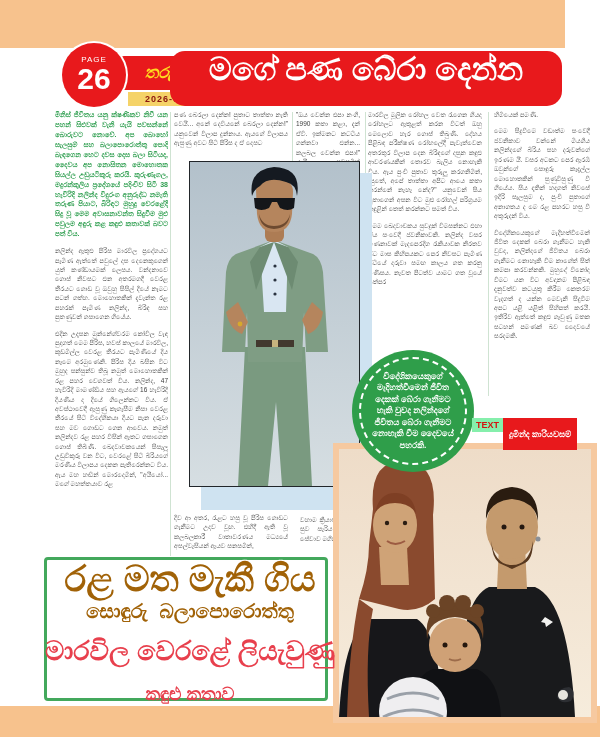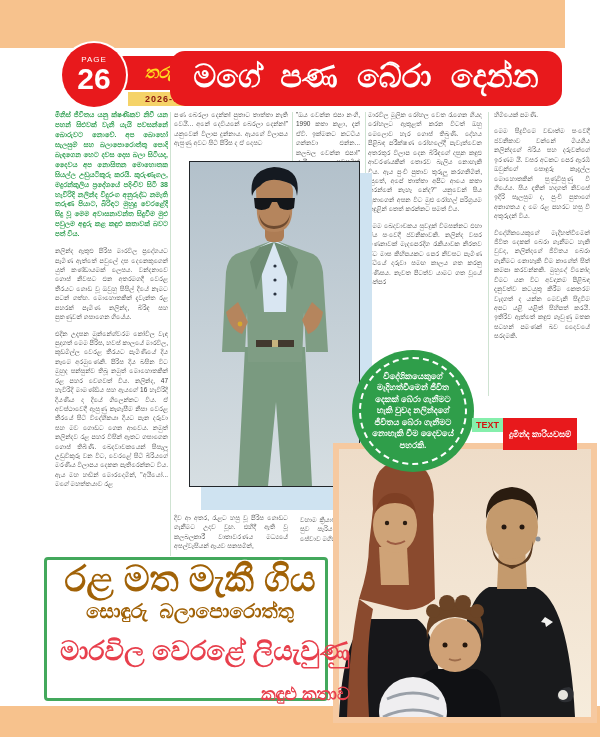--- a/index.html
+++ b/index.html
@@ -16,21 +16,21 @@
   .brand-box span{color:#ffd91f;font-weight:bold;font-size:17px;font-style:italic;}
   .page-circle{left:62px;top:43px;width:64px;height:64px;background:#e8191c;border-radius:50%;
     display:flex;flex-direction:column;align-items:center;justify-content:center;z-index:3;
     box-shadow:0 0 0 2px #ffffff;}
   .page-circle .pl{color:#fff;font-size:8px;letter-spacing:1px;line-height:8px;}
   .page-circle .pn{color:#fff;font-size:30px;font-weight:bold;line-height:30px;}
   .date-strip{left:128px;top:92px;width:90px;height:14px;background:#f5d368;
     display:flex;align-items:center;justify-content:center;}
   .date-strip span{color:#8a160e;font-weight:bold;font-size:9px;letter-spacing:1px;}
   .main-headline{left:170px;top:51px;width:392px;height:55px;background:#e8191c;border-radius:15px;
-    display:flex;align-items:center;justify-content:center;z-index:2;font-family:Liberation Mono, monospace;}
+    display:flex;align-items:flex-start;justify-content:center;z-index:2;}
   .main-headline span{color:#ffffff;font-weight:bold;font-size:32px;white-space:nowrap;}
   
   .col{font-size:6.5px;line-height:1.45;text-align:justify;color:#3d3d3d;}
   .col p{margin:0 0 7px 0;}
   .lead{color:#2e9e4f;font-weight:bold;font-size:7px;line-height:1.42;}
   .vrule{width:1px;background:#cfe3d2;}
   
   .suit-shadow{left:201px;top:173px;width:171px;height:337px;background:#cfe3f1;z-index:0;}
   .suit-photo{left:189px;top:161px;width:171px;height:326px;z-index:1;border:1px solid #22262a;box-sizing:border-box;}
   
@@ -46,21 +46,21 @@
     display:flex;align-items:center;padding:0 4px;}
   .credit .name{background:#e8191c;color:#ffffff;font-weight:bold;font-size:8.5px;
     display:flex;align-items:center;padding:16px 6px;}
   
   .family-photo{left:333px;top:443px;width:264px;height:280px;z-index:2;
     border:6px solid #f6c9a0;box-sizing:border-box;background:#ead9c6;}
   
   .green-frame{left:44px;top:557px;width:278px;height:138px;border:3px solid #43a85c;border-radius:4px;z-index:1;}
   .bh{left:30px;width:320px;text-align:center;font-weight:bold;z-index:2;white-space:nowrap;}
   .bh-green{color:#a16207;text-shadow:1px 1px 0 #fff,-1px -1px 0 #fff,1px -1px 0 #fff,-1px 1px 0 #fff;}
-  .bh-red{color:#e8404d;text-align:right;}
+  .bh-red{color:#e8404d;}
   .footer-band{left:0;top:706px;width:600px;height:31px;background:#f7c28d;z-index:0;}
 </style>
 </head>
 <body>
 
 <div class="abs top-band"></div>
 <div class="abs footer-band"></div>
 
 <div class="abs brand-box">
   <span>තරුණි</span>

